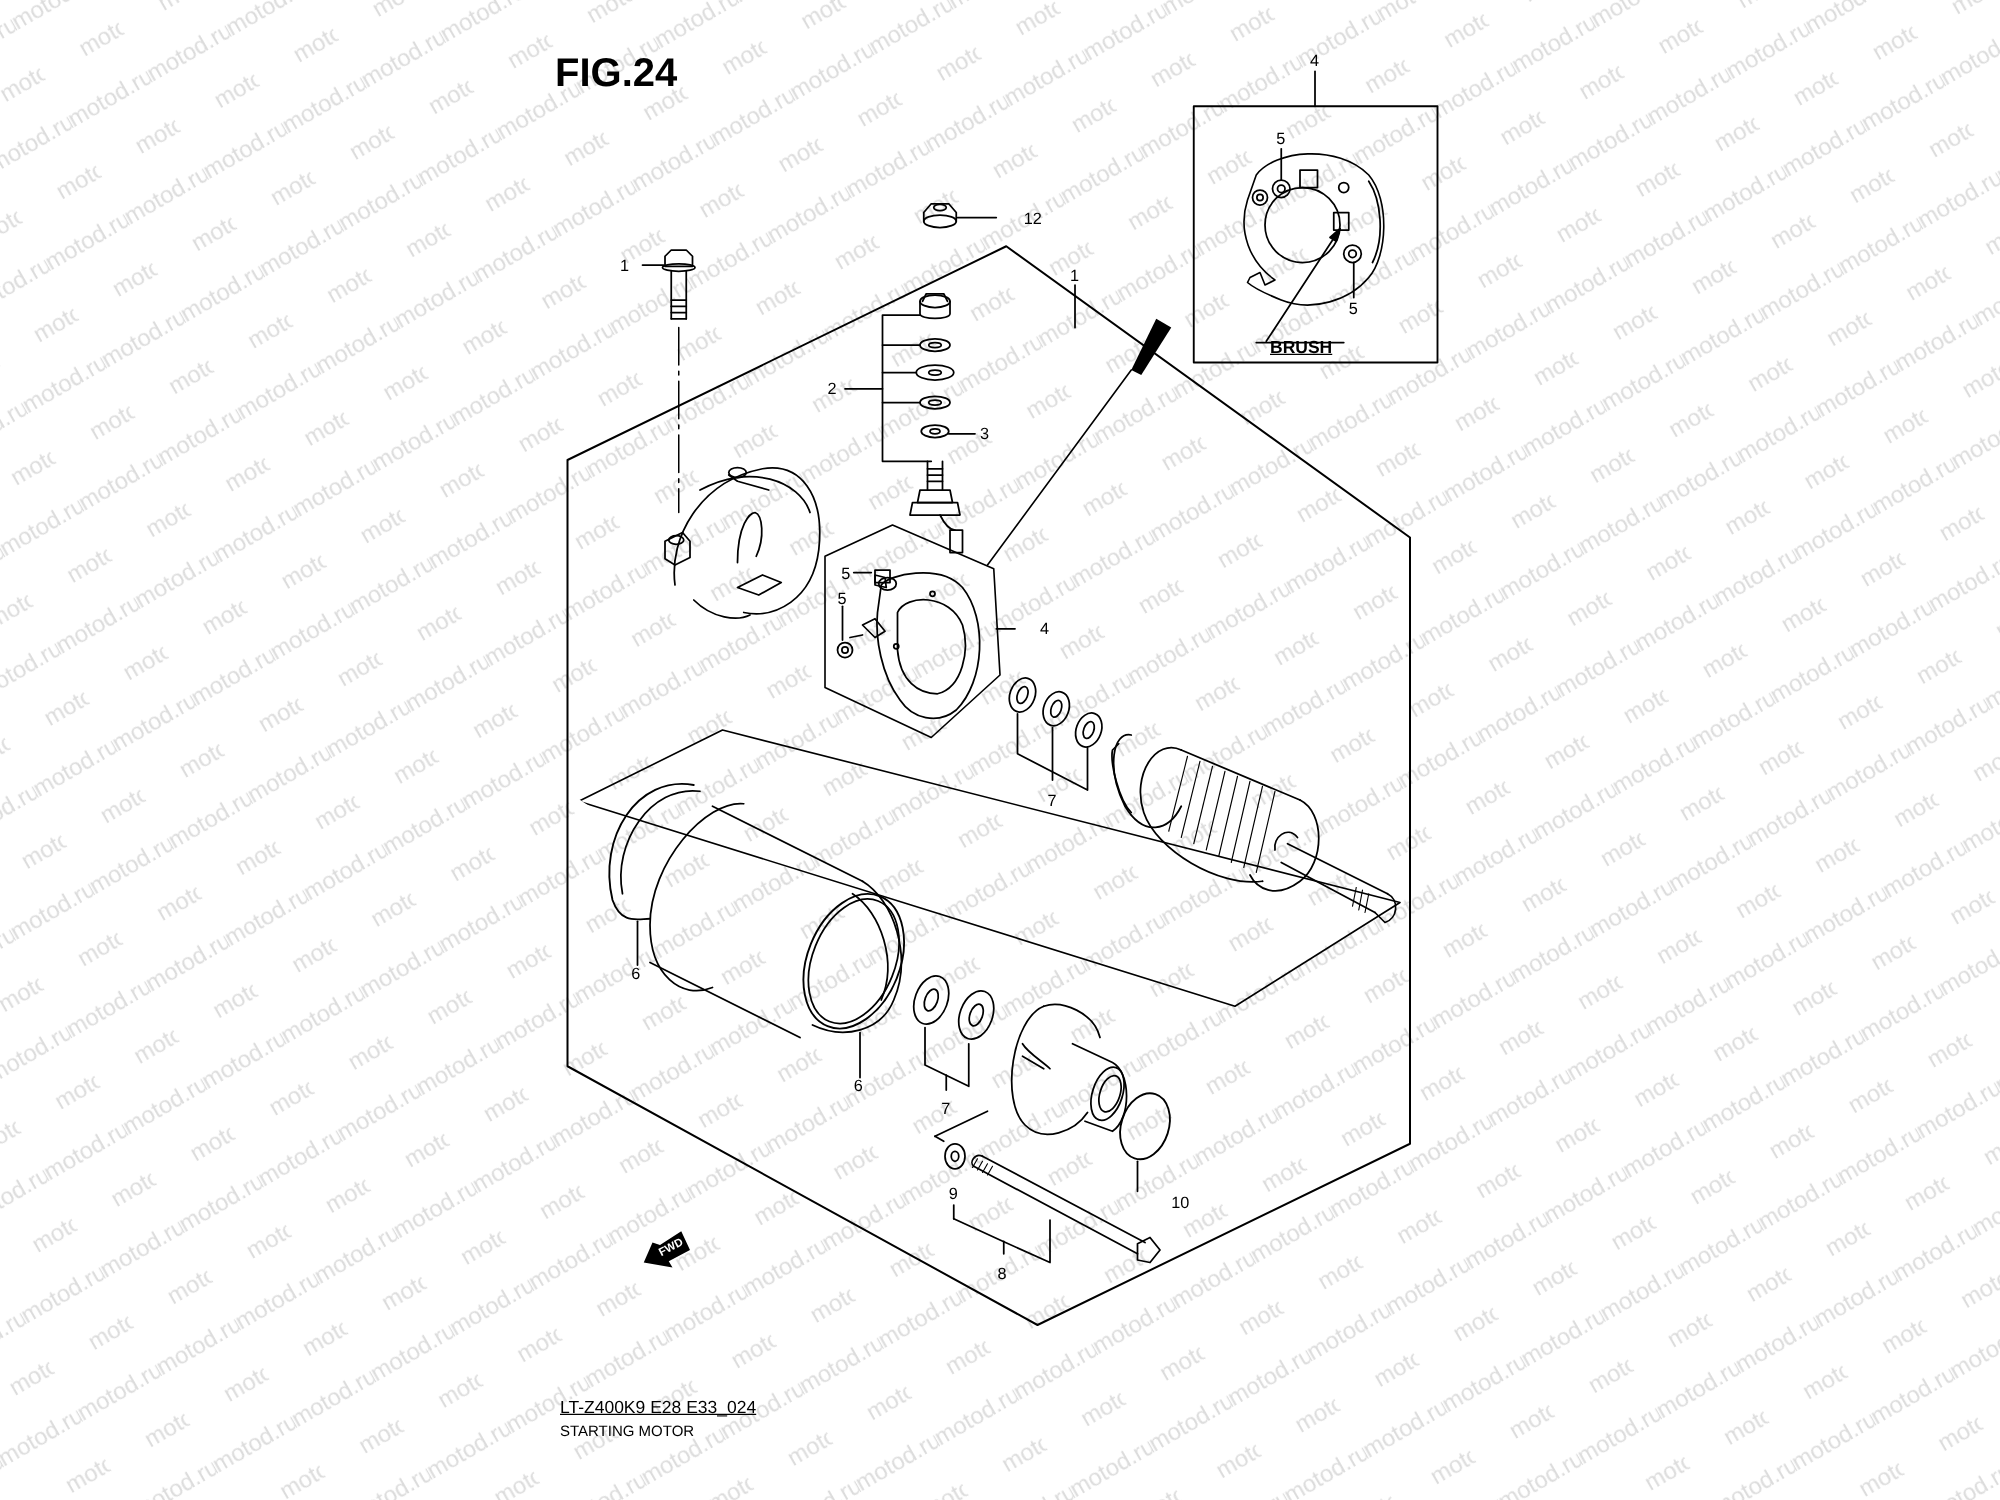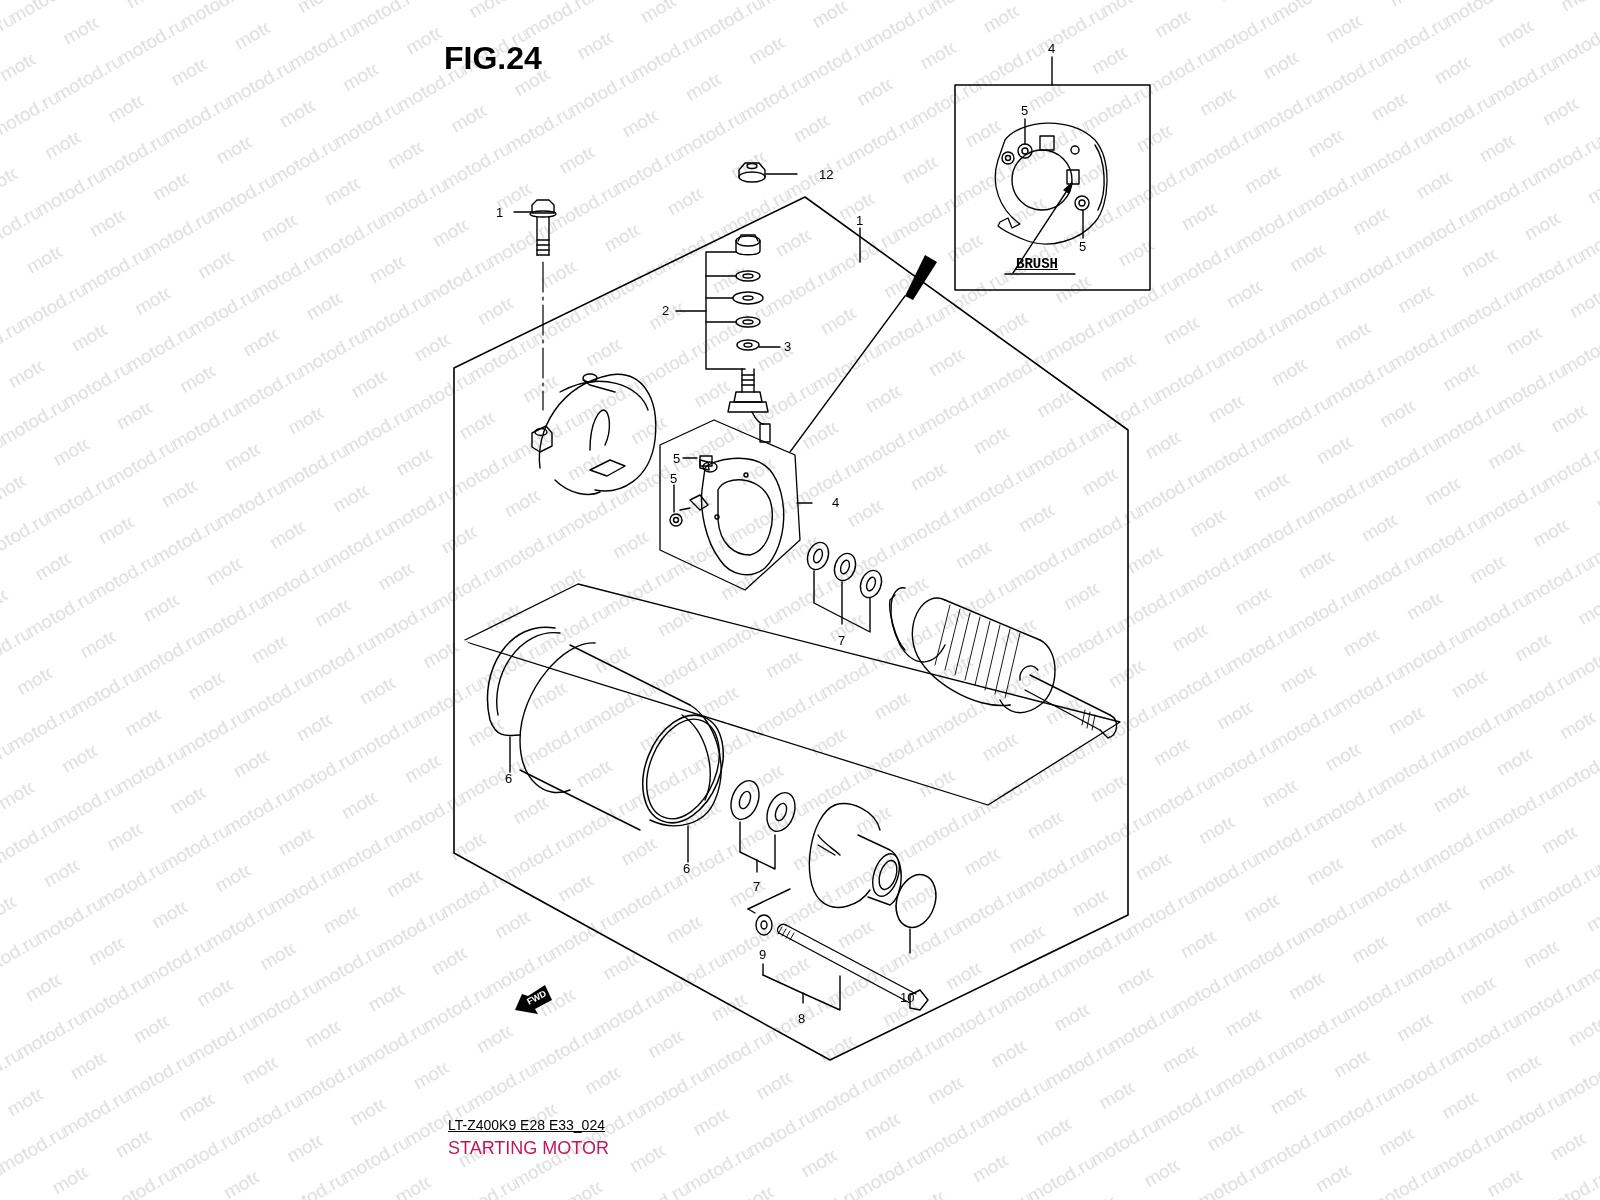--- a/index.html
+++ b/index.html
@@ -1,23 +1,23 @@
 <!DOCTYPE html>
 <html><head>
 <meta charset="utf-8">
 <style>
   html, body { margin: 0; padding: 0; background: #ffffff; }
   body { width: 1600px; height: 1200px; position: relative; overflow: hidden; font-family: "Liberation Sans", sans-serif; }
   .wm-layer { position: absolute; inset: 0; overflow: hidden; pointer-events: none; }
   .canvas { position: absolute; left: 0; top: 0; width: 1600px; height: 1200px; }
   .fig-title { position: absolute; left: 444px; top: 40px; font-size: 32px; font-weight: bold; color: #000; font-family: "Liberation Sans", sans-serif; letter-spacing: 0px; }
   .model-code { position: absolute; left: 448px; top: 1117px; font-size: 14px; color: #000; font-family: "Liberation Sans", sans-serif; text-decoration: underline; }
-  .section-name { position: absolute; left: 448px; top: 1138px; font-size: 18px; color: #be185d; font-family: "Liberation Sans", sans-serif; }
+  .section-name { position: absolute; left: 448px; top: 1138px; font-size: 12px; color: #000000; font-family: "Liberation Sans", sans-serif; }
   .callout { position: absolute; font-size: 13px; color: #000; font-family: "Liberation Sans", sans-serif; line-height: 1; }
-  .brush-label { position: absolute; left: 1016px; top: 256px; font-size: 14px; font-weight: bold; color: #000; text-decoration: underline; font-family: Liberation Mono, monospace; }
+  .brush-label { position: absolute; left: 1016px; top: 269px; font-size: 14px; font-weight: bold; color: #000; text-decoration: underline; font-family: Liberation Sans, sans-serif; }
   .fwd-text { font-family: "Liberation Sans", sans-serif; font-weight: bold; }
   svg text { font-family: "Liberation Sans", sans-serif; }
 </style>
 </head>
 <body>
 
 <div class="wm-layer">
   <svg width="1600" height="1200">
     <defs>
       <pattern id="wm" patternUnits="userSpaceOnUse" width="73" height="90" patternTransform="rotate(-30)">
@@ -255,20 +255,20 @@
 <div class="callout" style="left:1021px;top:104px;">5</div>
 <div class="callout" style="left:1079px;top:240px;">5</div>
 <div class="callout" style="left:673px;top:452px;">5</div>
 <div class="callout" style="left:670px;top:472px;">5</div>
 <div class="callout" style="left:505px;top:772px;">6</div>
 <div class="callout" style="left:683px;top:862px;">6</div>
 <div class="callout" style="left:838px;top:634px;">7</div>
 <div class="callout" style="left:753px;top:880px;">7</div>
 <div class="callout" style="left:798px;top:1012px;">8</div>
 <div class="callout" style="left:759px;top:948px;">9</div>
-<div class="callout" style="left:900px;top:955px;margin-top:36px;">10</div>
+<div class="callout" style="left:937px;top:955px;">10</div>
 <div class="callout" style="left:496px;top:206px;">1</div>
 <div class="callout" style="left:800px;top:168px;margin-left:19px;">12</div>
 
 <div class="brush-label">BRUSH</div>
 
 <div class="model-code">LT-Z400K9 E28 E33_024</div>
 <div class="section-name">STARTING MOTOR</div>
 
 </body></html>

